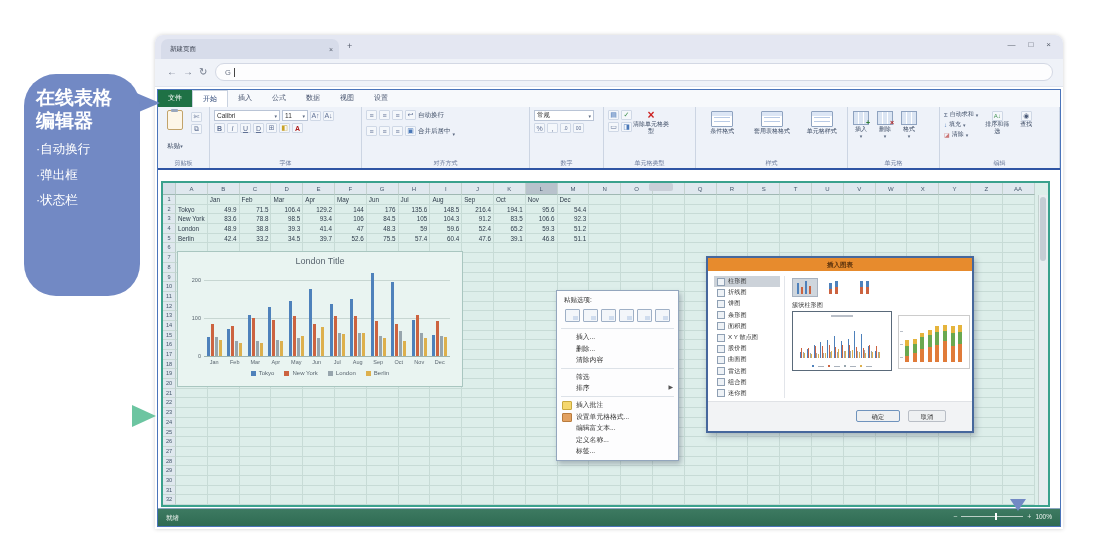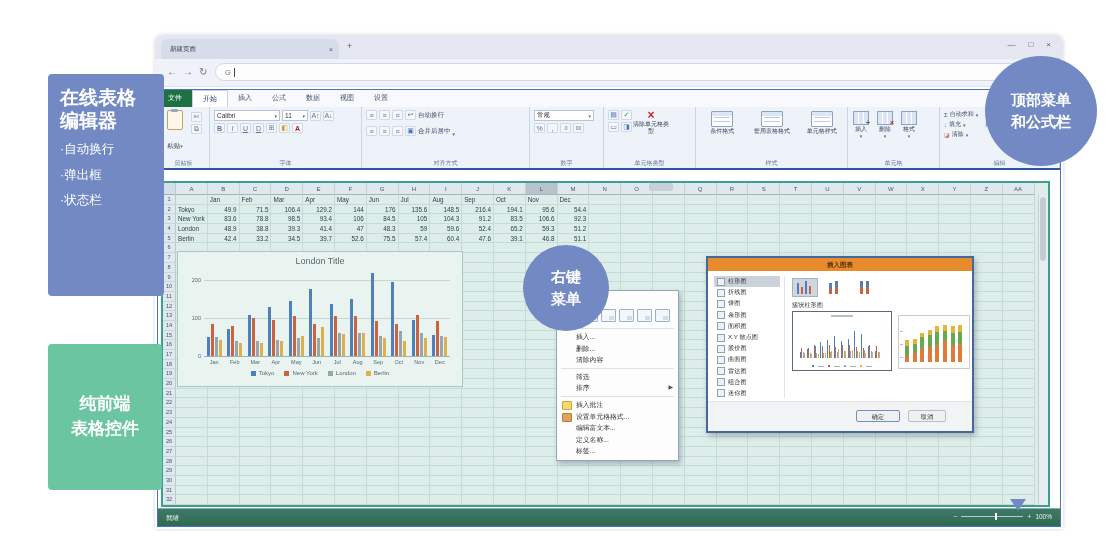--- a/index.html
+++ b/index.html
@@ -1,19 +1,19 @@
 <!DOCTYPE html>
 <html><head>
 <meta charset="utf-8">
 <style>
   html,body{margin:0;padding:0;background:#fff;}
   .canvas{position:relative;width:1110px;height:549px;background:#fff;overflow:hidden;
           font-family:"Liberation Sans",sans-serif;-webkit-font-smoothing:antialiased;}
   
-  .bub{position:absolute;background:#7289c4;color:#fff;border-radius:4px;box-sizing:border-box;z-index:20;margin-left:24px;}
+  .bub{position:absolute;background:#7289c4;color:#fff;border-radius:32px;box-sizing:border-box;z-index:20;}
   .bub.green{background:#6cc5a1;}
   .bub-editor{left:24px;top:74px;width:116px;height:222px;padding:12px 10px 10px 12px;}
   .bub-title{font-size:19px;font-weight:bold;line-height:1.22;}
   .bub-item{font-size:12.5px;line-height:1.3;margin-top:9px;}
   .bub-frontend{left:24px;top:344px;width:114px;height:146px;display:flex;flex-direction:column;
                 align-items:center;justify-content:center;font-size:17px;font-weight:bold;line-height:1.45;}
   .ptr-right{position:absolute;width:0;height:0;z-index:19;}
   .ptr-editor{left:134px;top:92px;border-top:11px solid transparent;border-bottom:11px solid transparent;border-left:26px solid #7289c4;}
   .ptr-frontend{left:132px;top:405px;border-top:11px solid transparent;border-bottom:11px solid transparent;border-left:24px solid #6cc5a1;}
   .circle{position:absolute;background:#7289c4;color:#fff;border-radius:50%;display:flex;flex-direction:column;
@@ -174,24 +174,20 @@
     <div class="bub-title">
       <div>在线表格</div>
       <div>编辑器</div>
     </div>
     <div class="bub-item">·自动换行</div>
     <div class="bub-item">·弹出框</div>
     <div class="bub-item">·状态栏</div>
   </div>
   <div class="ptr-right ptr-editor"></div>
 
-  <div class="bub green bub-frontend">
-    <div>纯前端</div>
-    <div>表格控件</div>
-  </div>
   <div class="ptr-right ptr-frontend"></div>
 
   <div class="browser">
     <div class="titlebar">
       <div class="tab">
         <span class="tab-title">新建页面</span>
         <span class="tab-close">×</span>
       </div>
       <span class="newtab">+</span>
       <div class="winctl">
@@ -1690,23 +1686,15 @@
         <div class="t-bar" style="left: 1px; width: 3px; height: 1px; background: rgb(185, 191, 200); bottom: 10px;"></div>
         <div class="t-bar" style="left: 1px; width: 3px; height: 1px; background: rgb(185, 191, 200); bottom: 23px;"></div>
         <div class="t-bar" style="left: 1px; width: 3px; height: 1px; background: rgb(185, 191, 200); bottom: 36px;"></div>
       </div>
     <div class="dlg-footer">
       <div class="dlg-btn btn-ok">确定</div>
       <div class="dlg-btn btn-cancel">取消</div>
     </div>
   </div>
 
-  <div class="circle c-topmenu">
-    <div>顶部菜单</div>
-    <div>和公式栏</div>
-  </div>
-  <div class="circle c-ctx">
-    <div>右键</div>
-    <div>菜单</div>
-  </div>
   <div class="ptr-status"></div>
 
 </div>
 
 </body></html>

